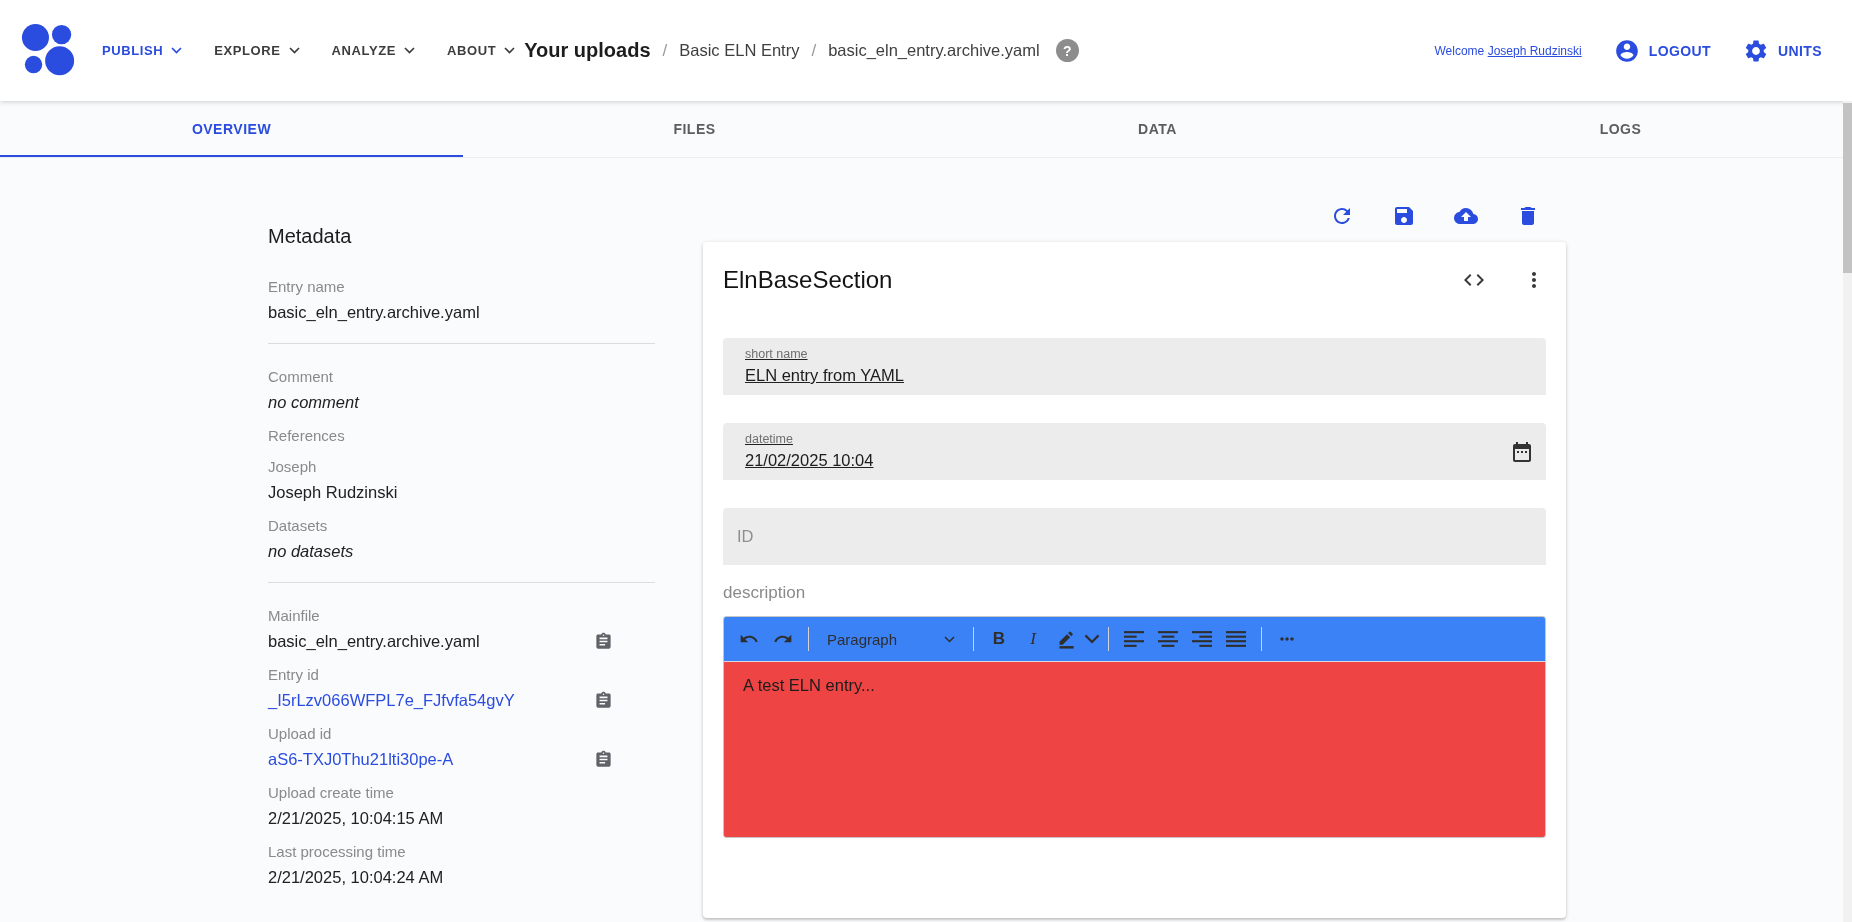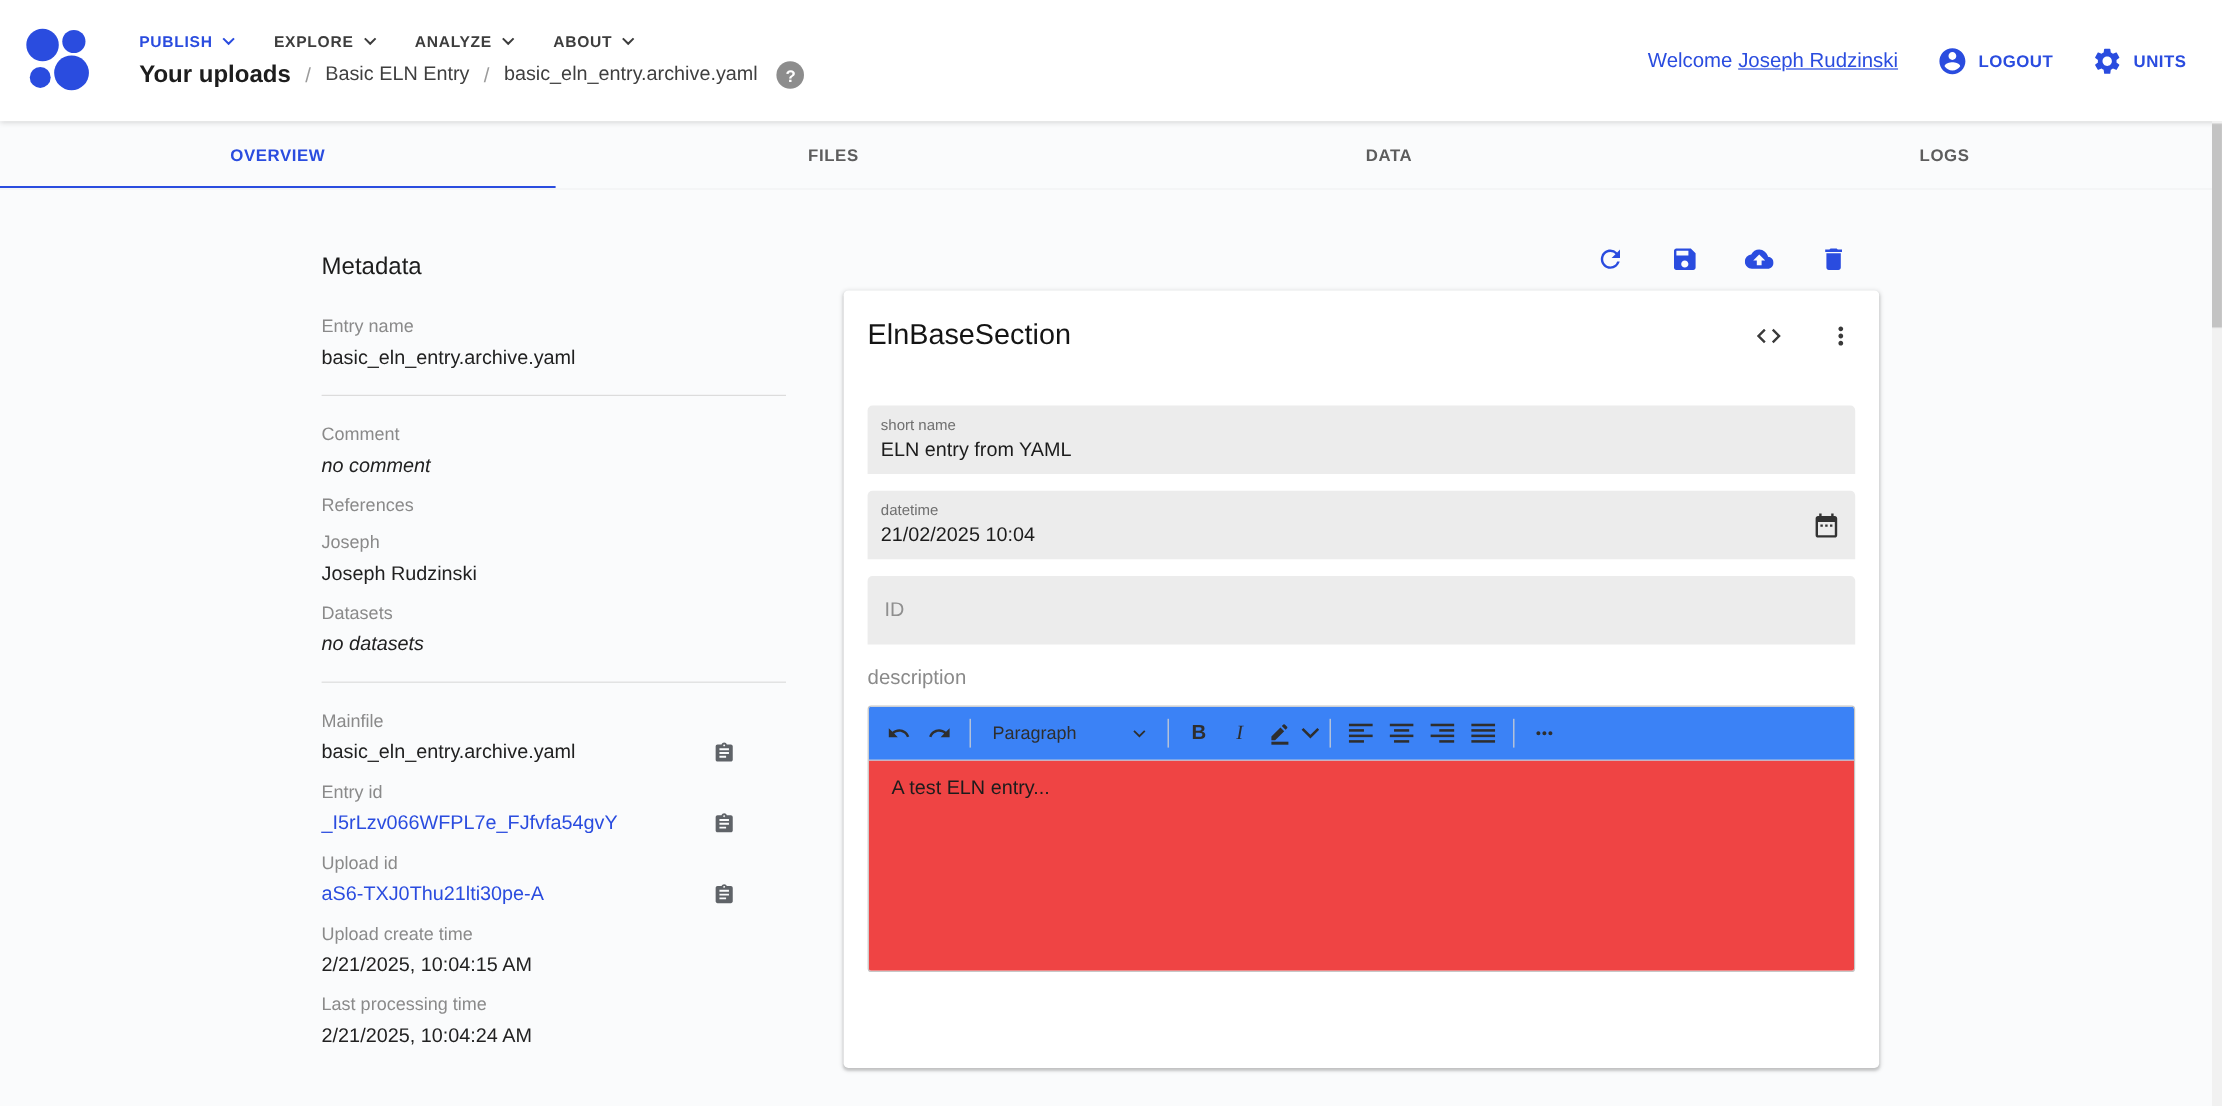--- a/index.html
+++ b/index.html
@@ -9,35 +9,35 @@
   }
   *{box-sizing:border-box;margin:0;padding:0;}
   html,body{width:1852px;height:922px;overflow:hidden;}
   body{font-family:"Liberation Sans",sans-serif;background:#fafbfc;color:var(--text-dark);}
   svg{display:block;fill:currentColor;}
 
   
   .header{height:101px;background:#fff;display:flex;align-items:center;
     padding:0 30px 0 20px;box-shadow:0 1px 5px rgba(0,0,0,.18);position:relative;z-index:5;}
   .logo{width:58px;height:58px;color:var(--accent);cursor:pointer;}
-  .nav-col{margin-left:38px;display:flex;flex-direction:column;justify-content:space-between;gap:9px;}
+  .nav-col{margin-left:24px;display:flex;flex-direction:row;justify-content:space-between;gap:9px;}
   .menu-row{display:flex;align-items:center;gap:32px;}
   .menu-item{display:flex;align-items:center;gap:8px;font-size:13px;font-weight:700;
     letter-spacing:.6px;color:#3d3d3d;cursor:pointer;}
   .menu-item.primary{color:var(--accent);}
   .chev{width:11px;height:7px;}
   .crumb-row{display:flex;align-items:center;gap:12px;}
   .crumb-root{font-size:20px;font-weight:700;color:#1d1d1d;cursor:pointer;}
   .crumb-sep{color:#9b9b9b;font-size:17px;}
   .crumb-item{font-size:16.5px;color:#3f3f3f;cursor:pointer;}
   .help-icon{width:23px;height:23px;border-radius:50%;background:#8d8d8d;color:#fff;
     font-size:14px;font-weight:700;display:flex;align-items:center;justify-content:center;
     margin-left:4px;cursor:pointer;}
   .header-right{margin-left:auto;display:flex;align-items:center;gap:32px;}
-  .welcome{font-size:17px;color:var(--accent);}
+  .welcome{font-size:12px;color:var(--accent);}
   .welcome .uname{text-decoration:underline;cursor:pointer;}
   .hbtn{display:flex;align-items:center;gap:9px;color:var(--accent);font-size:14px;
     font-weight:700;letter-spacing:.4px;cursor:pointer;}
   .hbtn svg{width:26px;height:26px;}
 
   
   .tabs{display:flex;height:57px;border-bottom:1px solid rgba(0,0,0,.05);}
   .tab{flex:1;display:flex;align-items:center;justify-content:center;font-size:14px;
     letter-spacing:.5px;font-weight:700;color:#5d5d5d;cursor:pointer;}
   .tab.active{color:var(--accent);font-weight:700;box-shadow:inset 0 -2px 0 var(--accent);}
@@ -64,22 +64,22 @@
   .action-btn svg{width:24px;height:24px;}
 
   .card{background:#fff;border-radius:4px;padding:24px 20px 80px;
     box-shadow:0 2px 2px rgba(0,0,0,.12),0 1px 4px rgba(0,0,0,.16);}
   .card-header{display:flex;align-items:center;margin-bottom:44px;}
   .card-title{font-size:24px;font-weight:400;color:#141414;}
   .card-hicons{margin-left:auto;display:flex;align-items:center;gap:36px;color:#3a3a3a;}
   .card-hicons .cbtn{cursor:pointer;}
   .card-hicons svg{width:24px;height:24px;}
 
-  .filled-field{background:#ececec;border-radius:4px 4px 0 0;padding:9px 11px 10px;
-    margin-bottom:14px;position:relative;cursor:text;}
+  .filled-field{background:#ececec;border-radius:4px 4px 0 0;padding:9px 22px 10px;
+    margin-bottom:28px;position:relative;cursor:text;text-decoration:underline;}
   .filled-label{font-size:12.5px;color:#6f6f6f;margin-bottom:5px;}
   .filled-value{font-size:16.5px;color:#1c1c1c;}
   .field-icon{position:absolute;right:12px;top:50%;transform:translateY(-50%);
     color:#333;cursor:pointer;}
   .field-icon svg{width:24px;height:24px;}
   .id-field{background:#ececec;border-radius:4px 4px 0 0;height:57px;display:flex;
     align-items:center;padding:0 14px;font-size:16.5px;color:#8f8f8f;margin-bottom:18px;cursor:text;}
   .desc-label{font-size:17px;color:var(--label);margin:8px 0 13px;}
 
   

